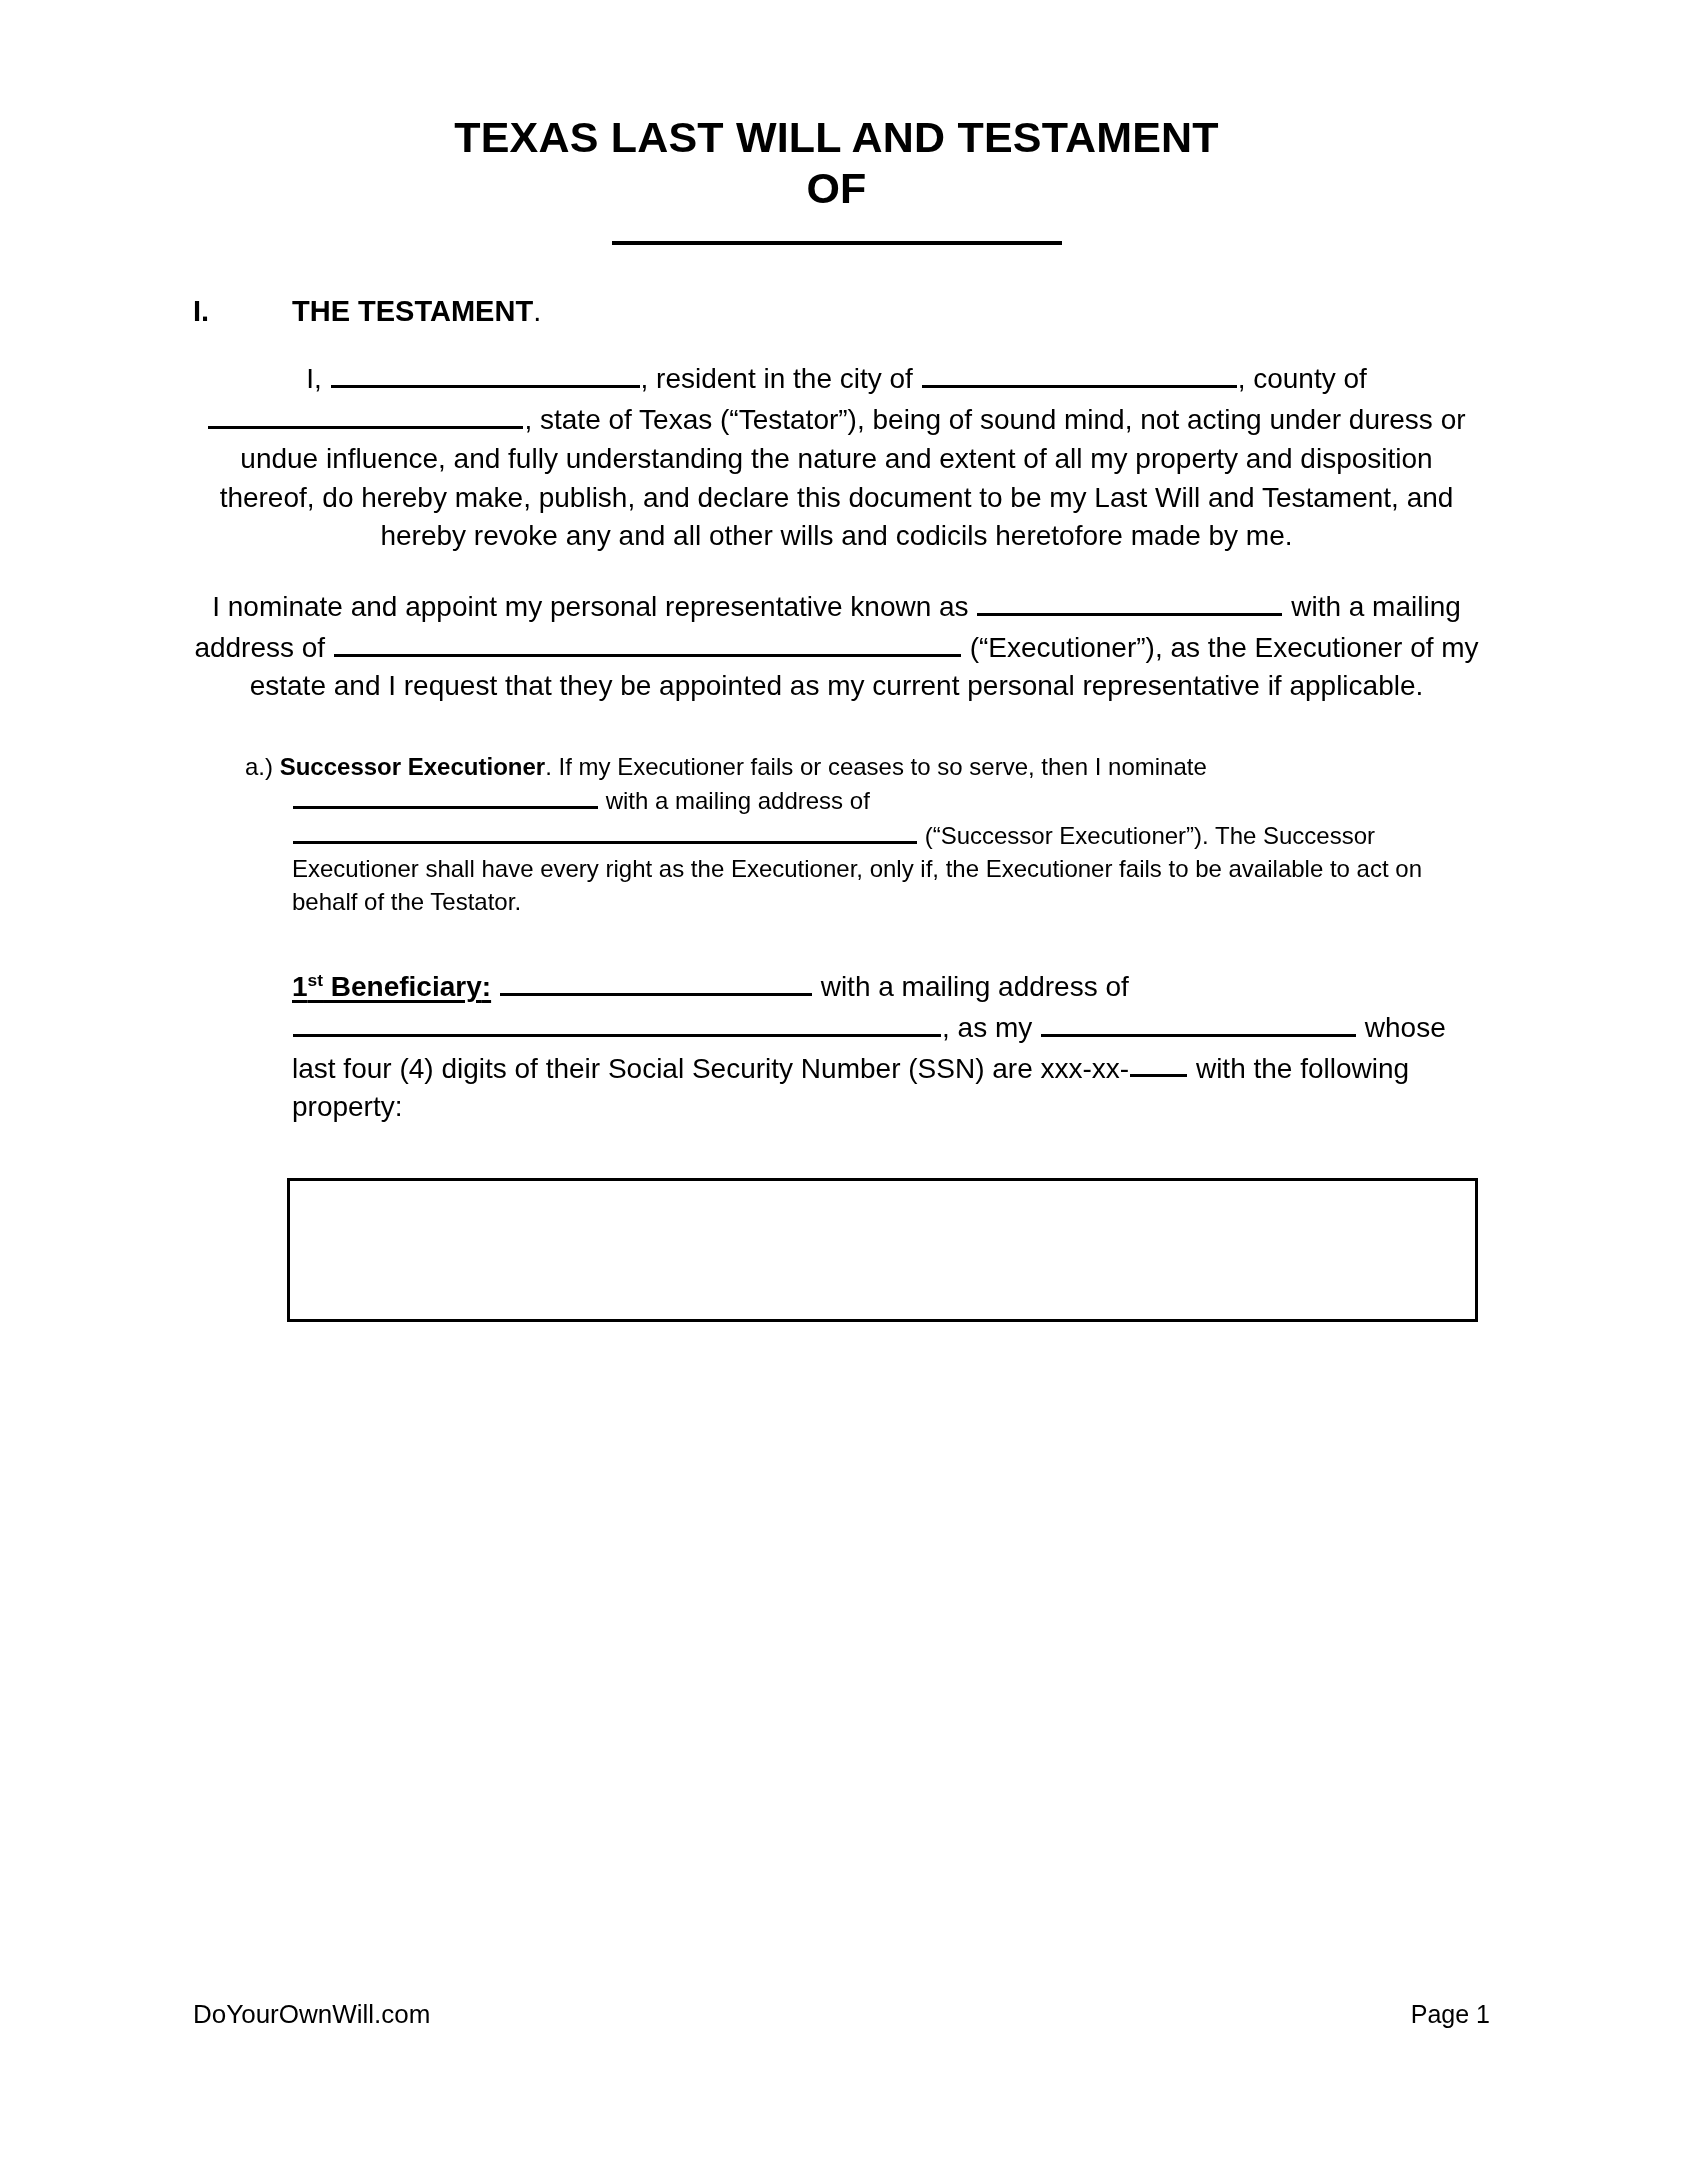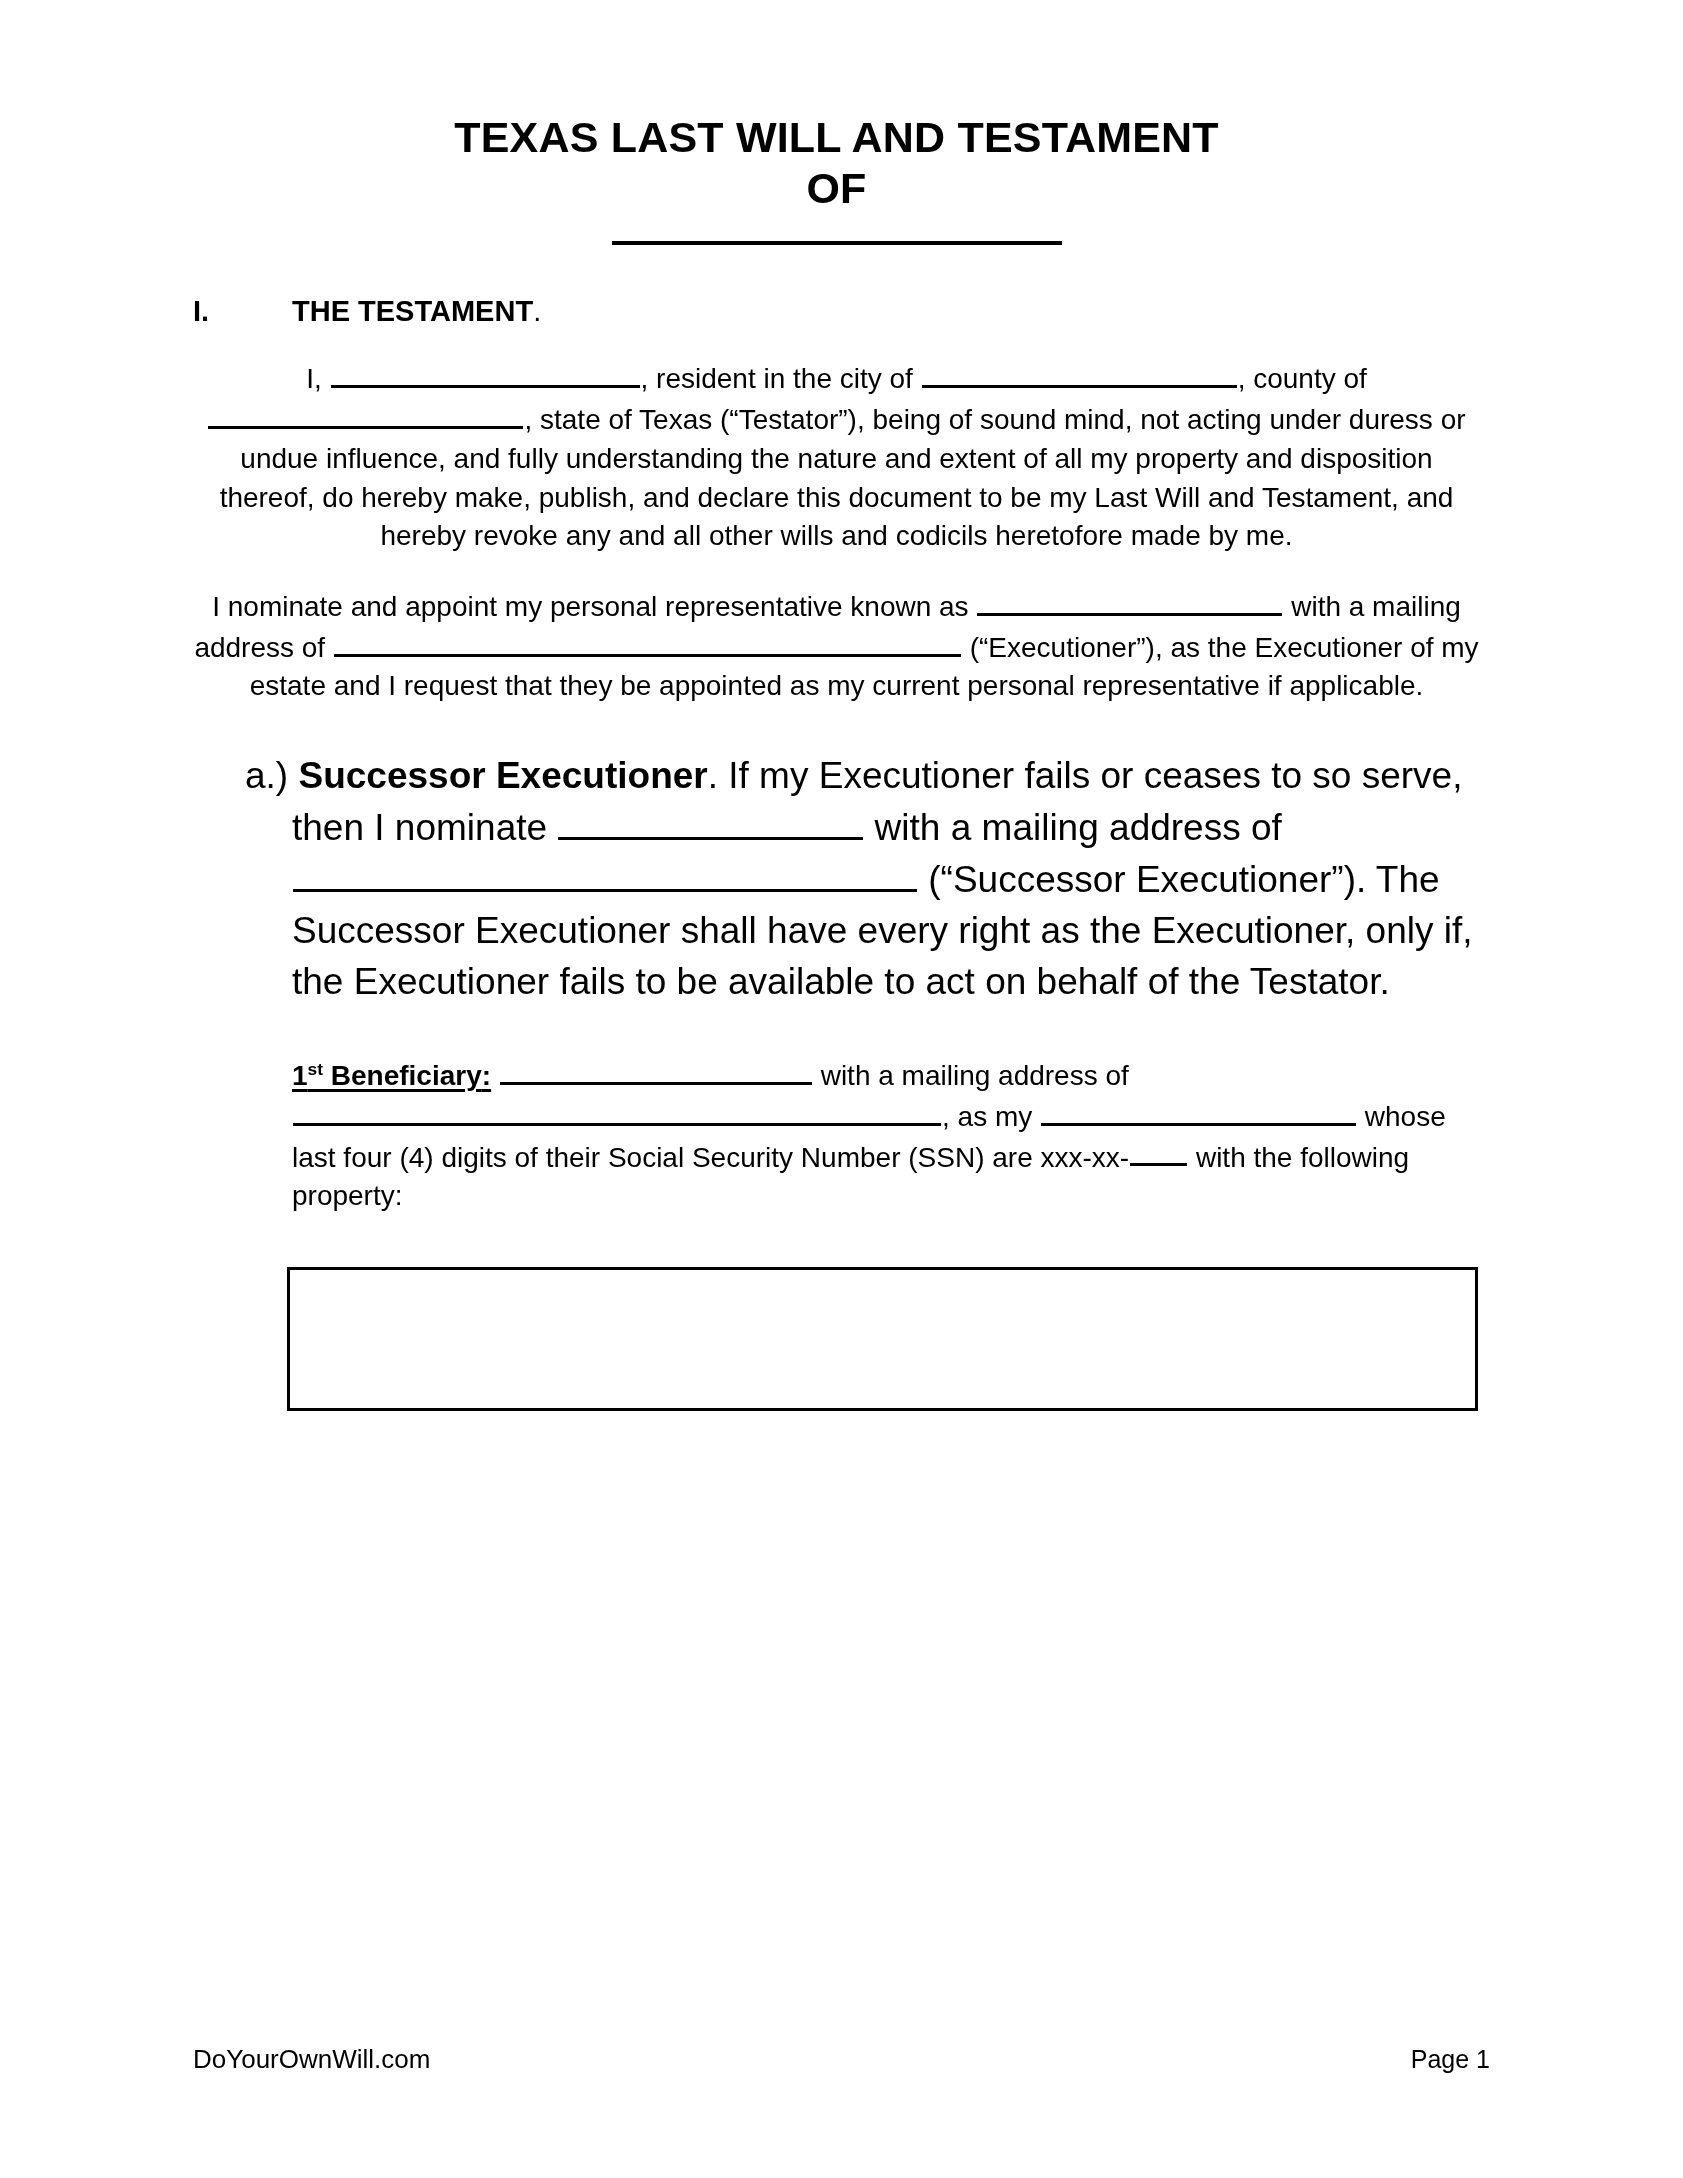--- a/index.html
+++ b/index.html
@@ -88,21 +88,21 @@
   .b-succaddr { width: 624px; }
   .b-benef  { width: 312px; }
   .b-benefaddr { width: 648px; }
   .b-rel    { width: 315px; }
   .b-ssn    { width: 57px; }
 
   
   .subclause {
     margin-top: 44px;
     padding-left: 52px;
-    font-size: 37px;
+    font-size: 24px;
     line-height: 1.385;
   }
   .subclause .sub-body {
     display: block;
     padding-left: 47px;
     text-indent: -47px;
   }
   .sub-label { font-weight: bold; }
 
   
@@ -133,21 +133,21 @@
     border: 3px solid #000;
     box-sizing: border-box;
     background: #fff;
   }
 
   
   .footer {
     position: absolute;
     left: 193px;
     right: 193px;
-    top: 2000px;
+    top: 1955px;
     display: flex;
     justify-content: space-between;
     align-items: baseline;
     font-size: 26px;
   }
   .footer-right { font-size: 25px; margin-top: 45px; }
 </style>
 </head>
 <body>
 

